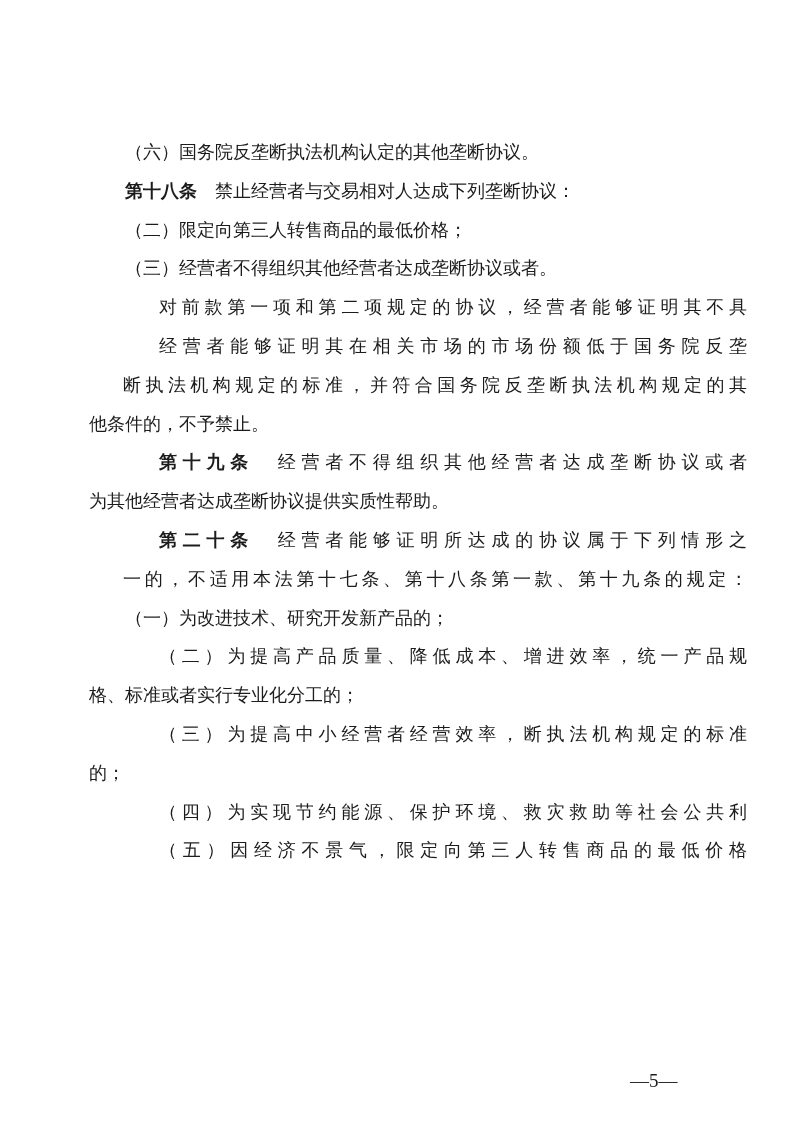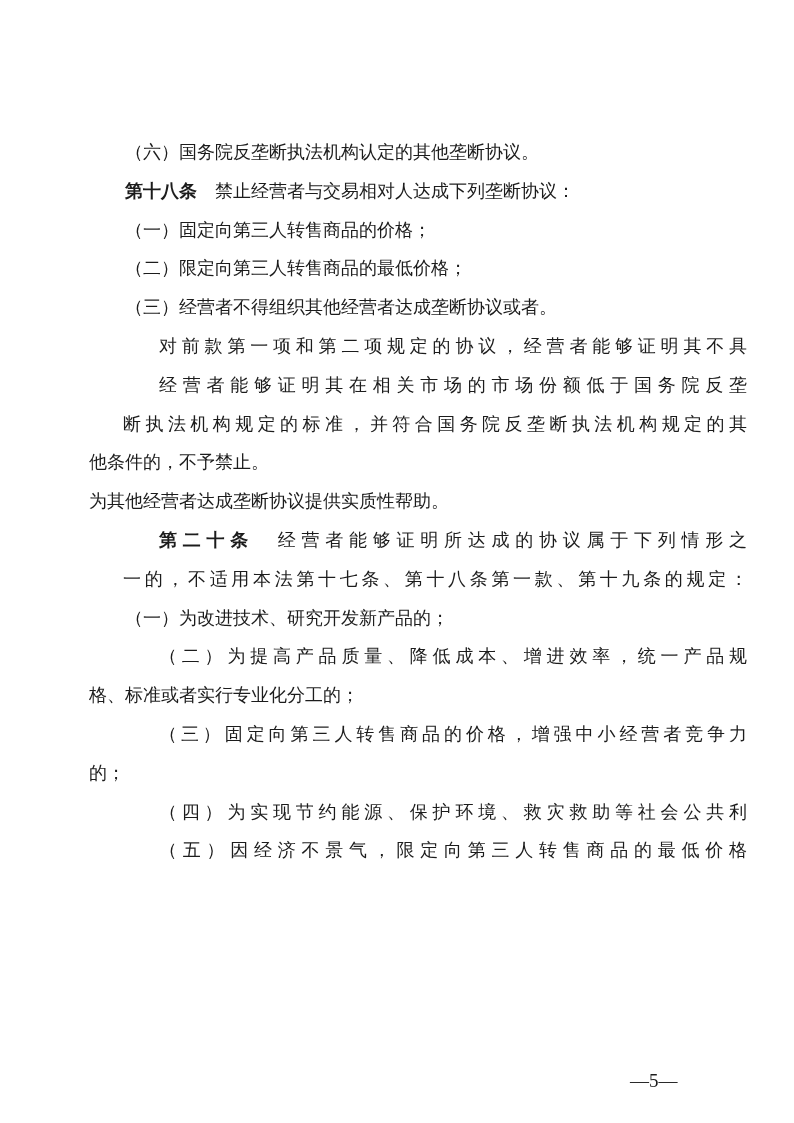--- a/index.html
+++ b/index.html
@@ -53,32 +53,32 @@
     color: #1c1c1c;
     font-family: "Liberation Serif", "DejaVu Serif", serif;
   }
 </style>
 </head>
 <body>
 
 <div class="doc-body">
   <div class="line indent"><span>（六）国务院反垄断执法机构认定的其他垄断协议。</span></div>
   <div class="line indent"><span class="hd">第十八条</span><span>　禁止经营者与交易相对人达成下列垄断协议：</span></div>
-  <div class="line indent"><span>（一）固定向第三人转售商品的价格；</span></div>
   <div class="line indent"><span>（二）限定向第三人转售商品的最低价格；</span></div>
   <div class="line indent"><span>（三）经营者不得组织其他经营者达成垄断协议或者。</span></div>
   <div class="line indent full"><span>对前款第一项和第二项规定的协议，经营者能够证明其不具</span></div>
   <div class="line indent full"><span>经营者能够证明其在相关市场的市场份额低于国务院反垄</span></div>
   <div class="line full"><span>断执法机构规定的标准，并符合国务院反垄断执法机构规定的其</span></div>
   <div class="line"><span>他条件的，不予禁止。</span></div>
+  <div class="line indent full"><span class="hd">第十九条</span><span>　经营者不得组织其他经营者达成垄断协议或者</span></div>
   <div class="line"><span>为其他经营者达成垄断协议提供实质性帮助。</span></div>
   <div class="line indent full"><span class="hd">第二十条</span><span>　经营者能够证明所达成的协议属于下列情形之</span></div>
   <div class="line full squeeze"><span>一的，不适用本法第十七条、第十八条第一款、第十九条的规定：</span></div>
   <div class="line indent"><span>（一）为改进技术、研究开发新产品的；</span></div>
   <div class="line indent full"><span>（二）为提高产品质量、降低成本、增进效率，统一产品规</span></div>
   <div class="line"><span>格、标准或者实行专业化分工的；</span></div>
-  <div class="line indent full"><span>（三）固定向第三人转售商品的价格，增强中小经营者竞争力</span></div>
+  <div class="line indent full"><span>（三）为提高中小经营者经营效率，断执法机构规定的标准</span></div>
   <div class="line"><span>的；</span></div>
   <div class="line indent full"><span>（四）为实现节约能源、保护环境、救灾救助等社会公共利</span></div>
   <div class="line indent full"><span>（五）因经济不景气，限定向第三人转售商品的最低价格</span></div>
 </div>
 
 <div class="page-number">—5—</div>
 
 </body></html>

